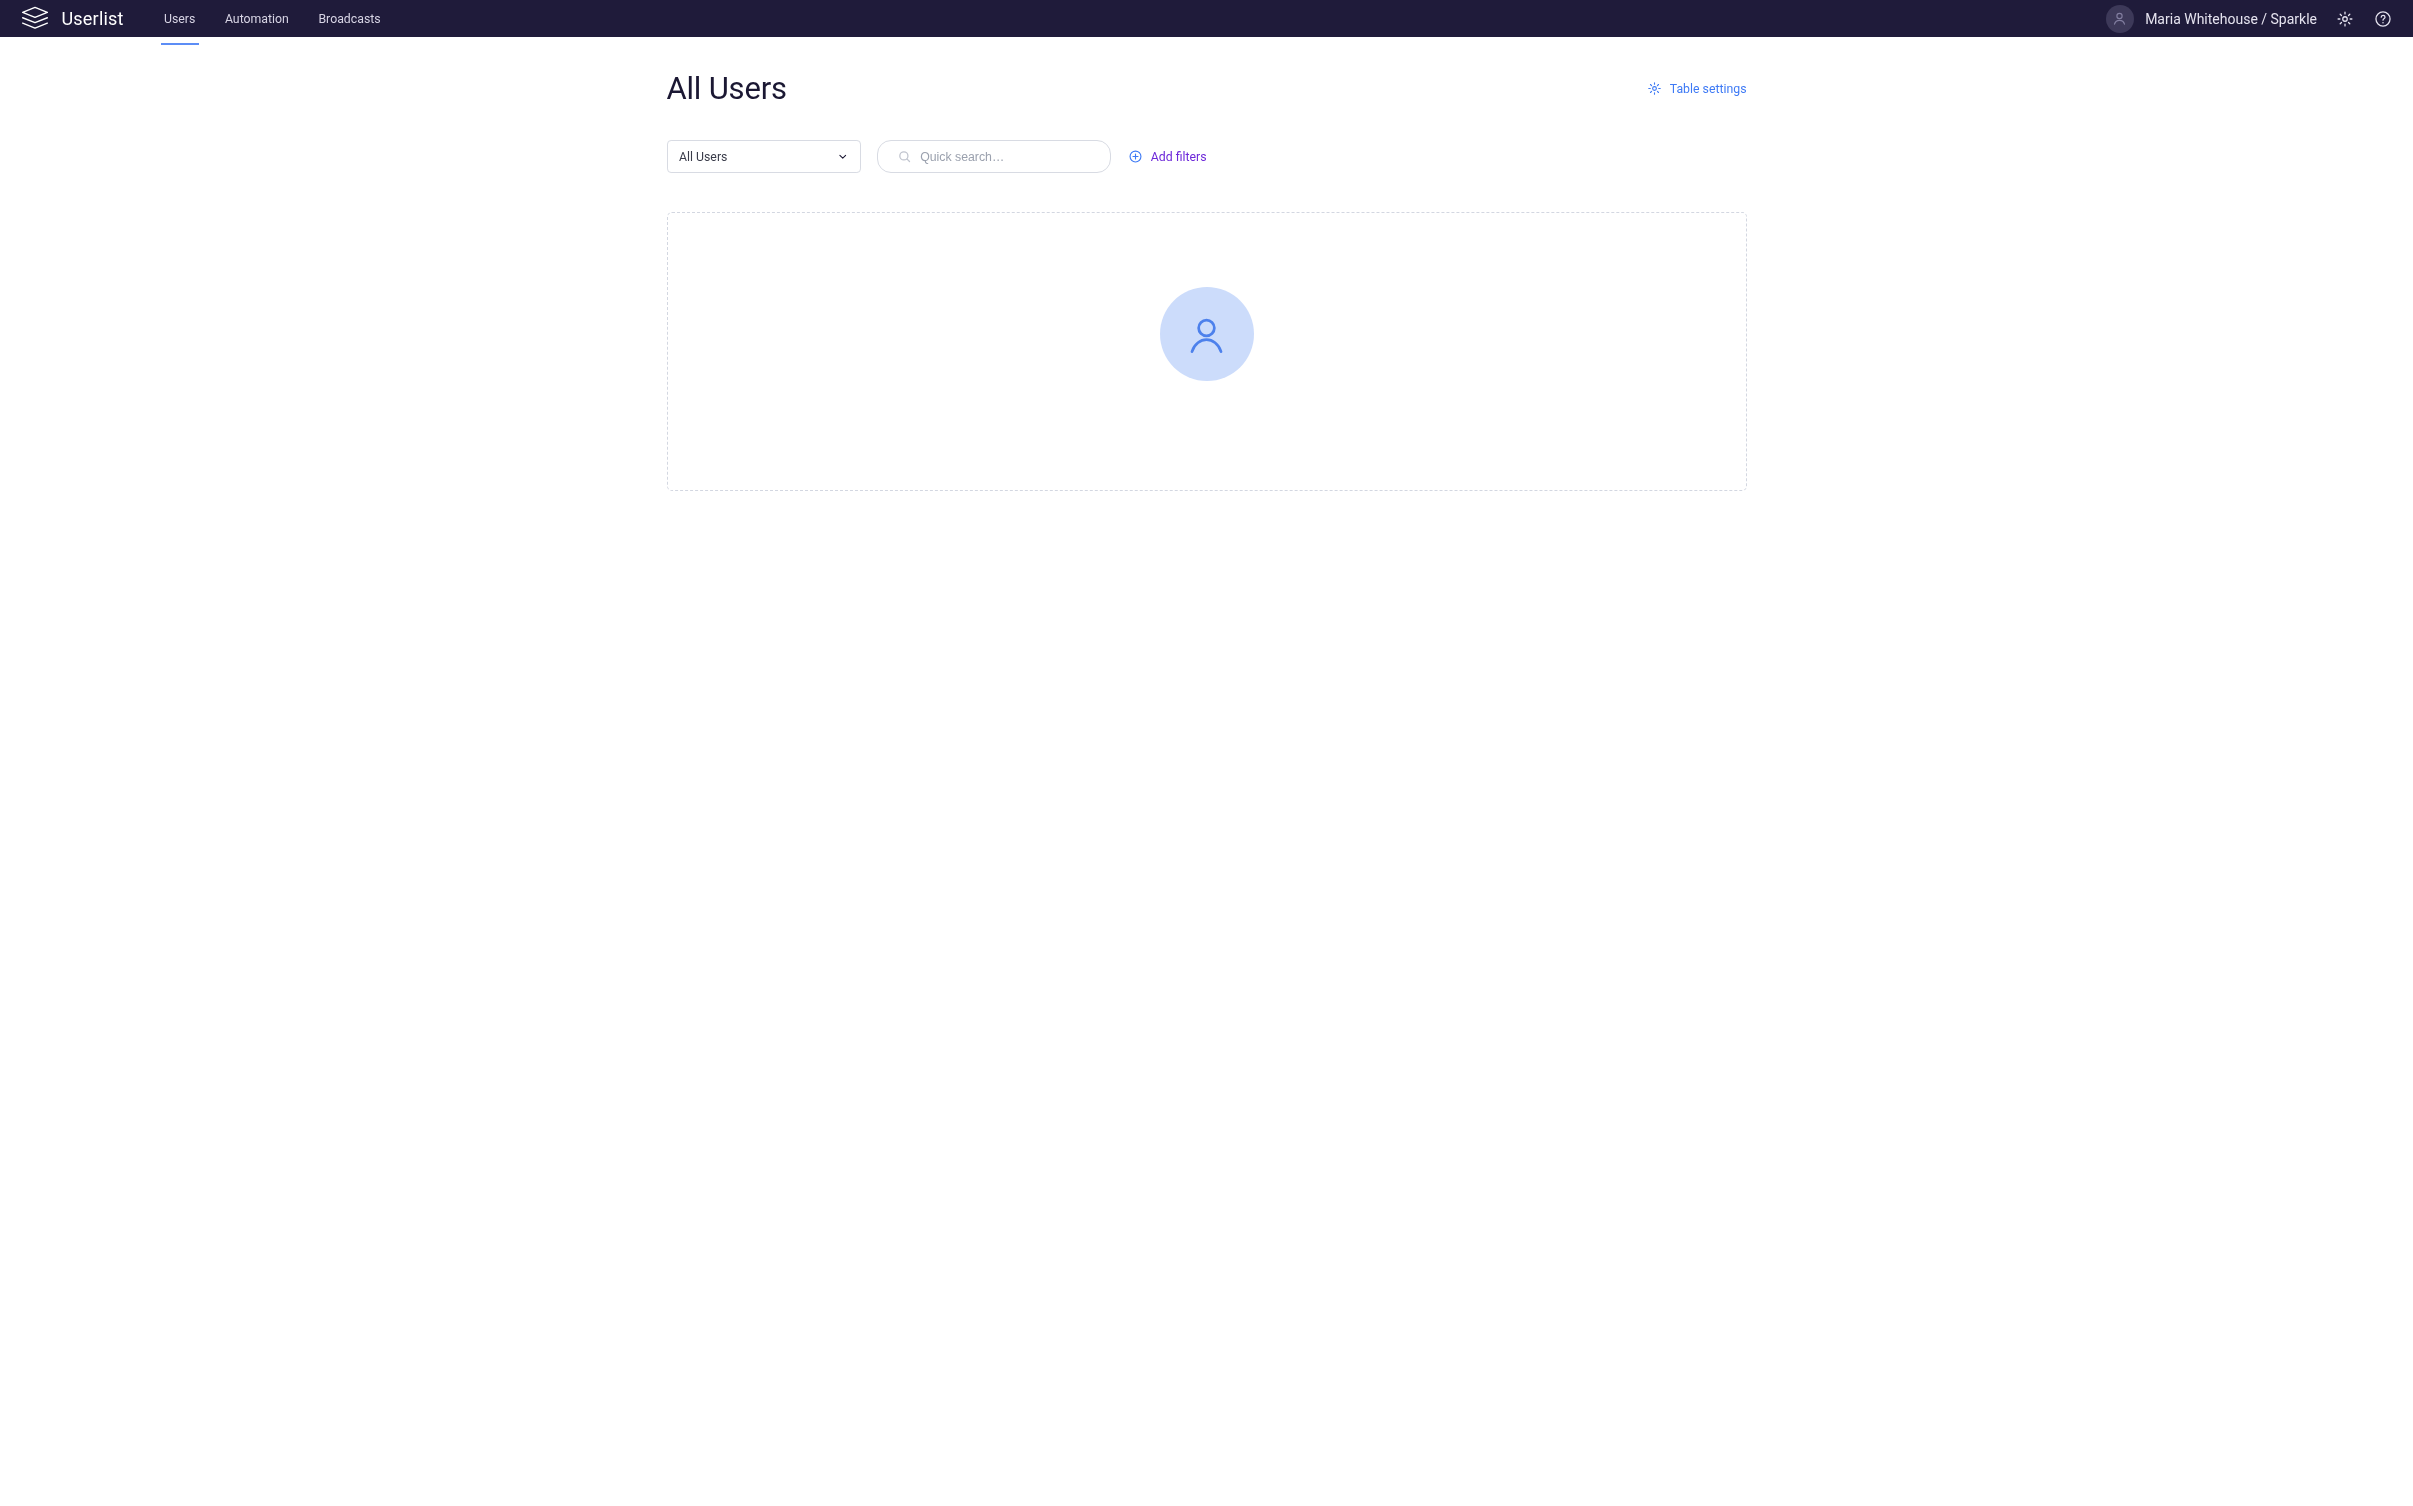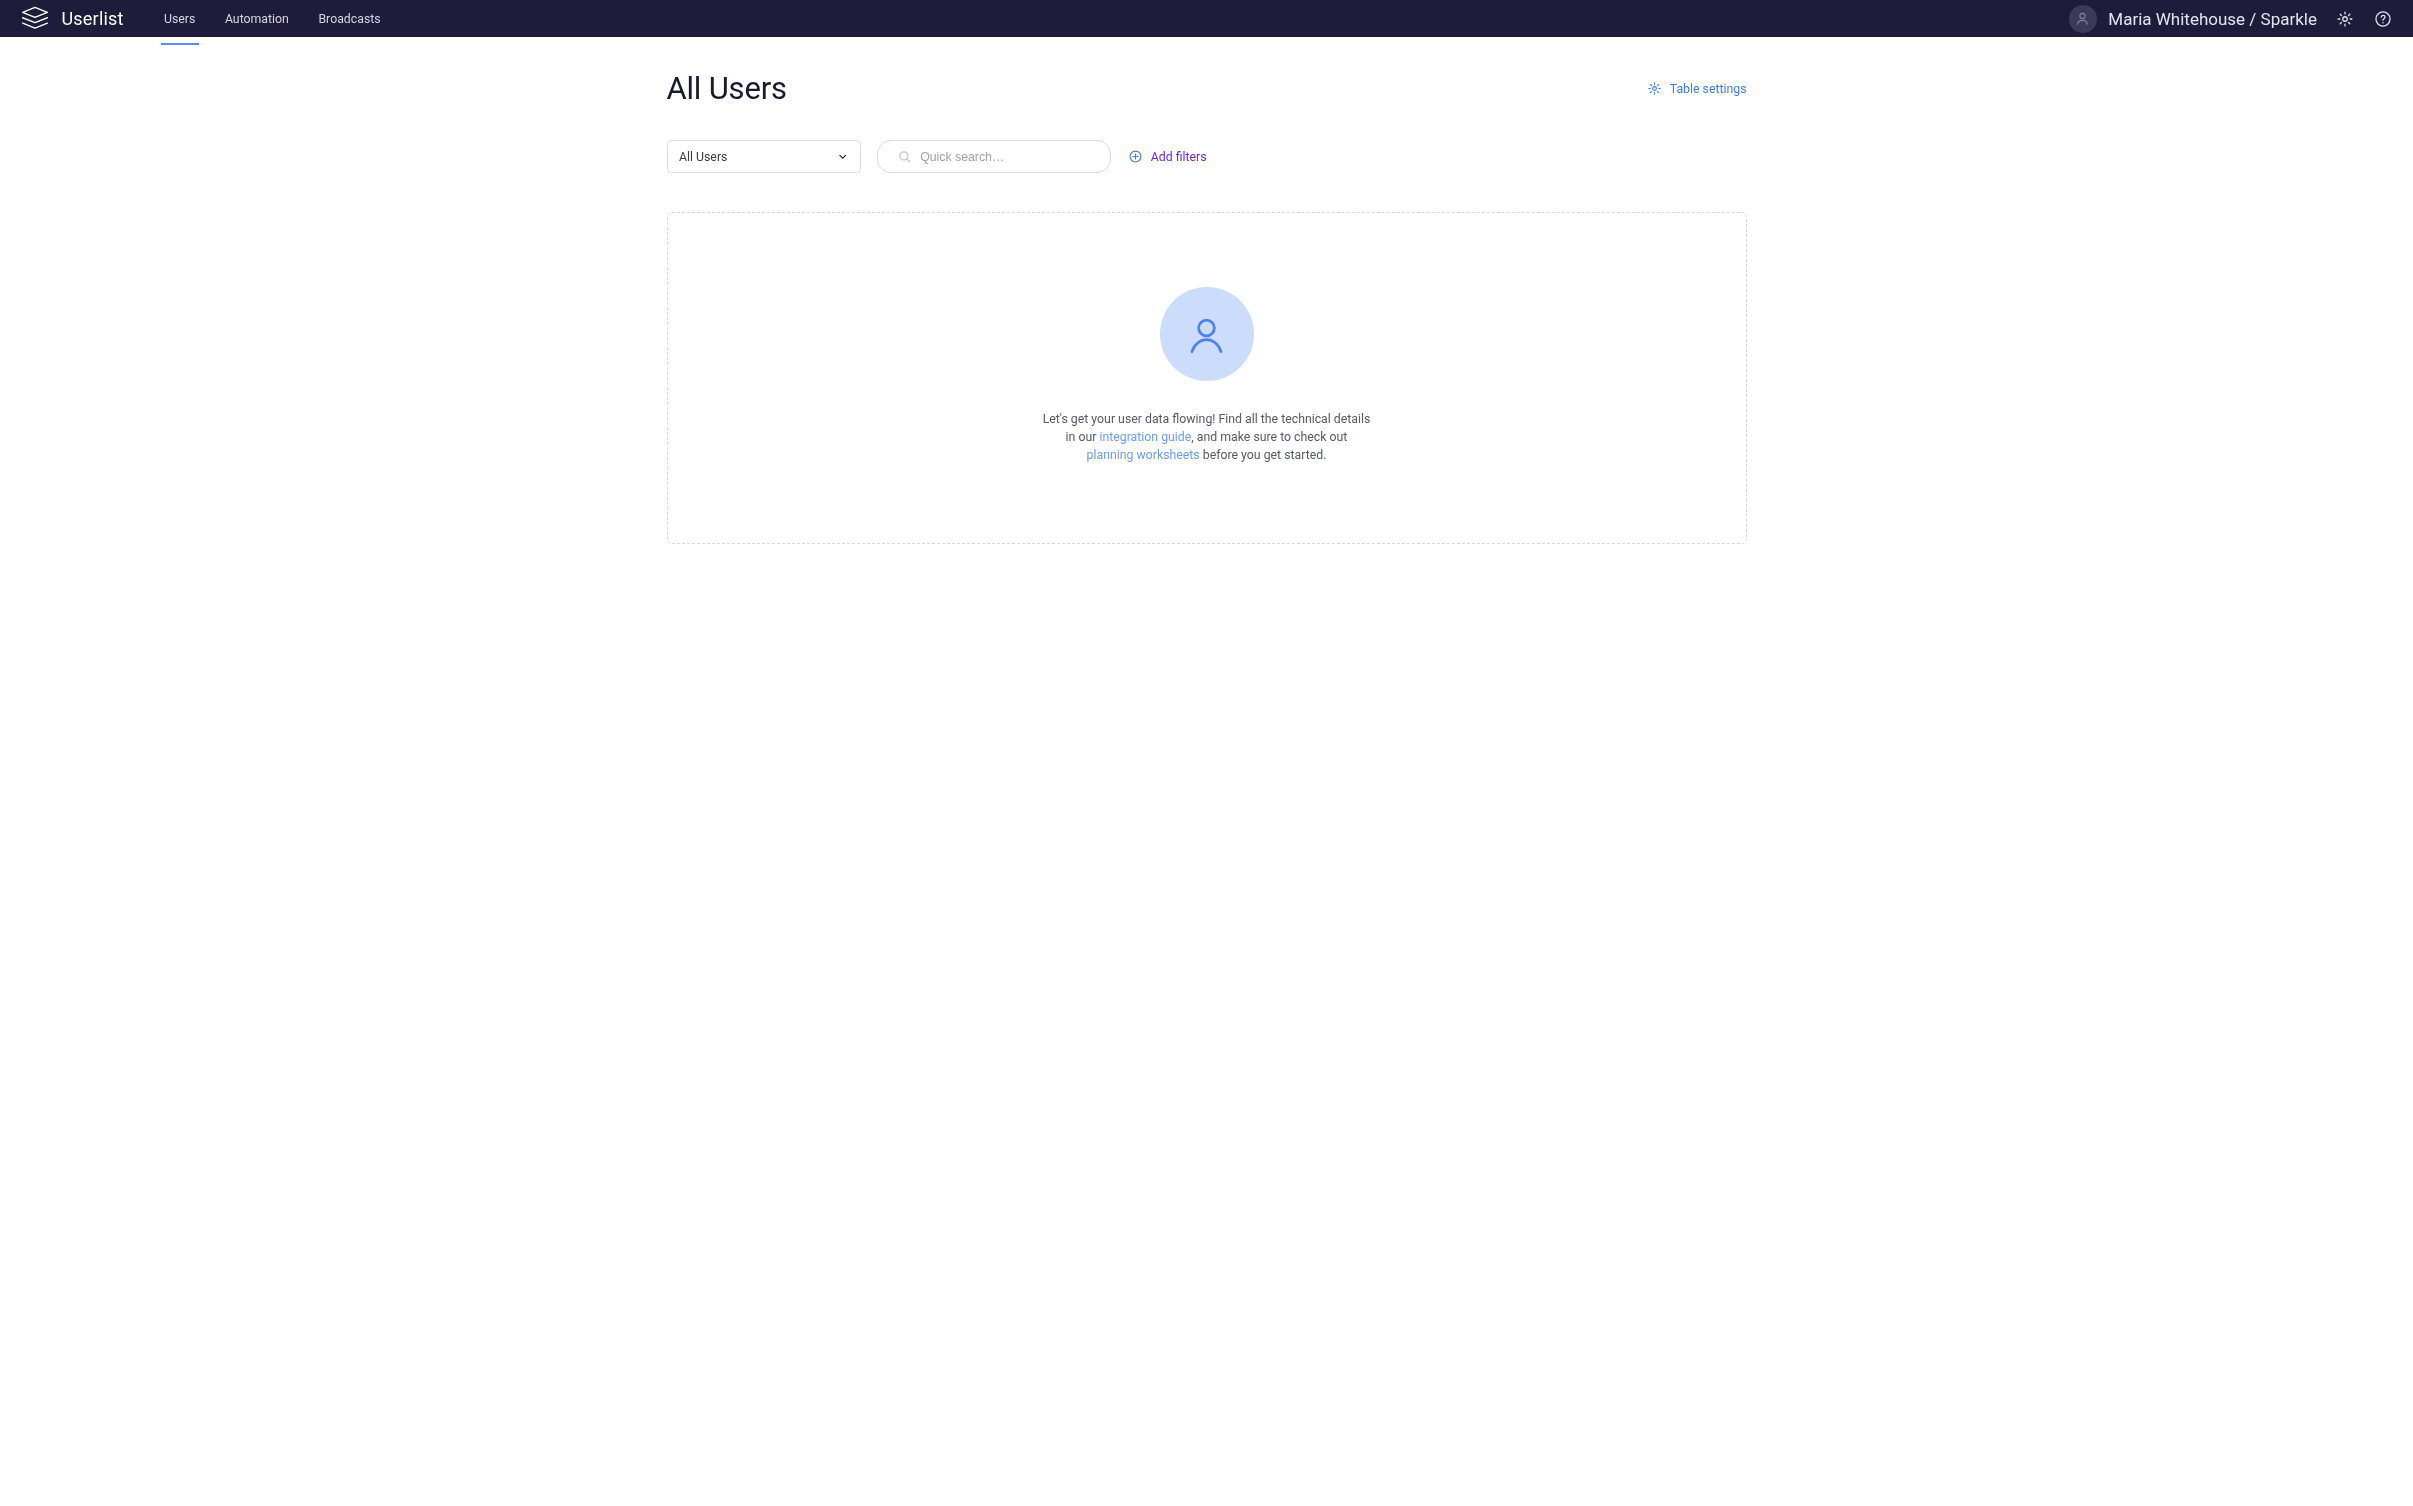--- a/index.html
+++ b/index.html
@@ -39,21 +39,21 @@
     background: #5c8df6;
   }
 
   .topnav-right { margin-left: auto; display: flex; align-items: center; gap: 18px; }
   .user-chip { display: flex; align-items: center; gap: 11.5px; cursor: pointer; }
   .avatar-sm {
     width: 28px; height: 28px; border-radius: 50%;
     background: #3d3959;
     display: flex; align-items: center; justify-content: center;
   }
-  .user-chip-label { color: #e5e3ef; font-size: 17px; }
+  .user-chip-label { color: #e5e3ef; font-size: 14px; }
   .topnav-icon-btn { width: 20px; height: 20px; color: #e5e3ef; cursor: pointer; display: flex; align-items: center; justify-content: center; }
 
   
   .page { padding: 33px 36px 49px; max-width: 1152px; margin: 0 auto; }
   .page-header { display: flex; align-items: center; justify-content: space-between; margin-bottom: 33px; }
   .page-title { font-size: 31px; font-weight: 400; color: #1b1833; letter-spacing: -0.2px; }
 
   .header-action { display: flex; align-items: center; gap: 8.2px; color: #3e7af5; cursor: pointer; font-size: 12.3px; }
 
   
@@ -209,19 +209,16 @@
 
   <div class="empty-card">
     <div class="empty-avatar">
       <span>
         <svg width="41" height="41" viewBox="0 0 24 24" fill="none">
           <circle cx="12" cy="8.2" r="4.6" stroke="#4d81ec" stroke-width="1.6"></circle>
           <path d="M3.5 22c1.4-4.5 5-7 8.5-7s7.1 2.5 8.5 7" stroke="#4d81ec" stroke-width="1.6" stroke-linecap="round"></path>
         </svg>
       </span>
     </div>
-    <p class="empty-text">
-      <span>Let's get your user data flowing! Find all the technical details in our </span><a>integration guide</a><span>, and make sure to check out </span><a>planning worksheets</a><span> before you get started.</span>
-    </p>
   </div>
 
 </div>
 
 
 </body></html>

